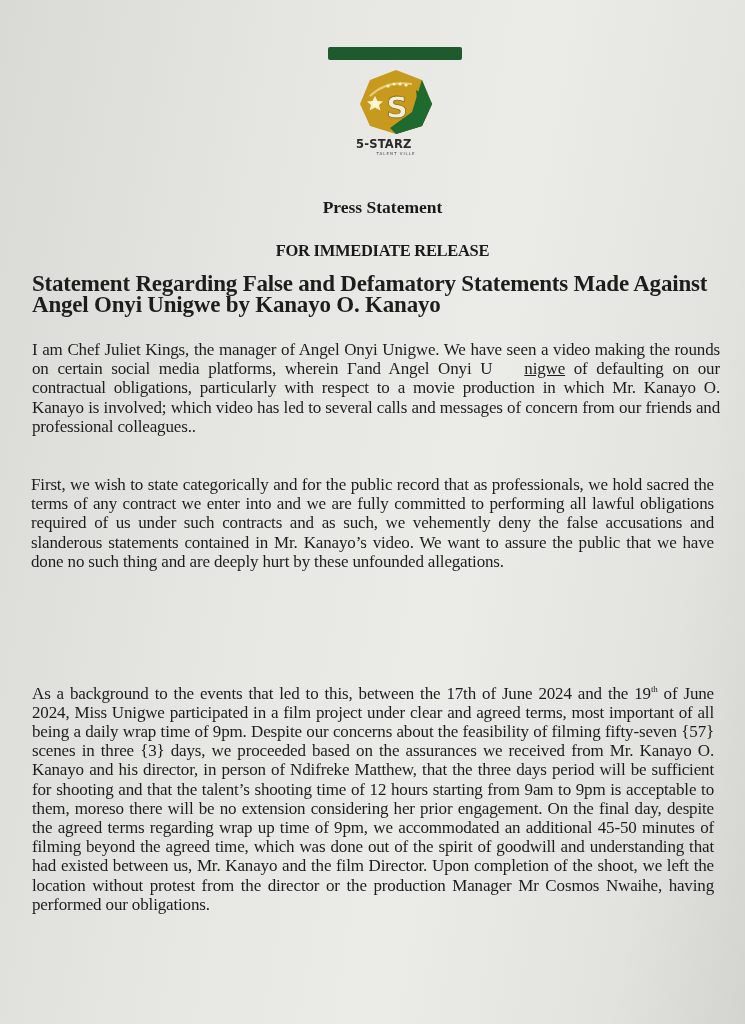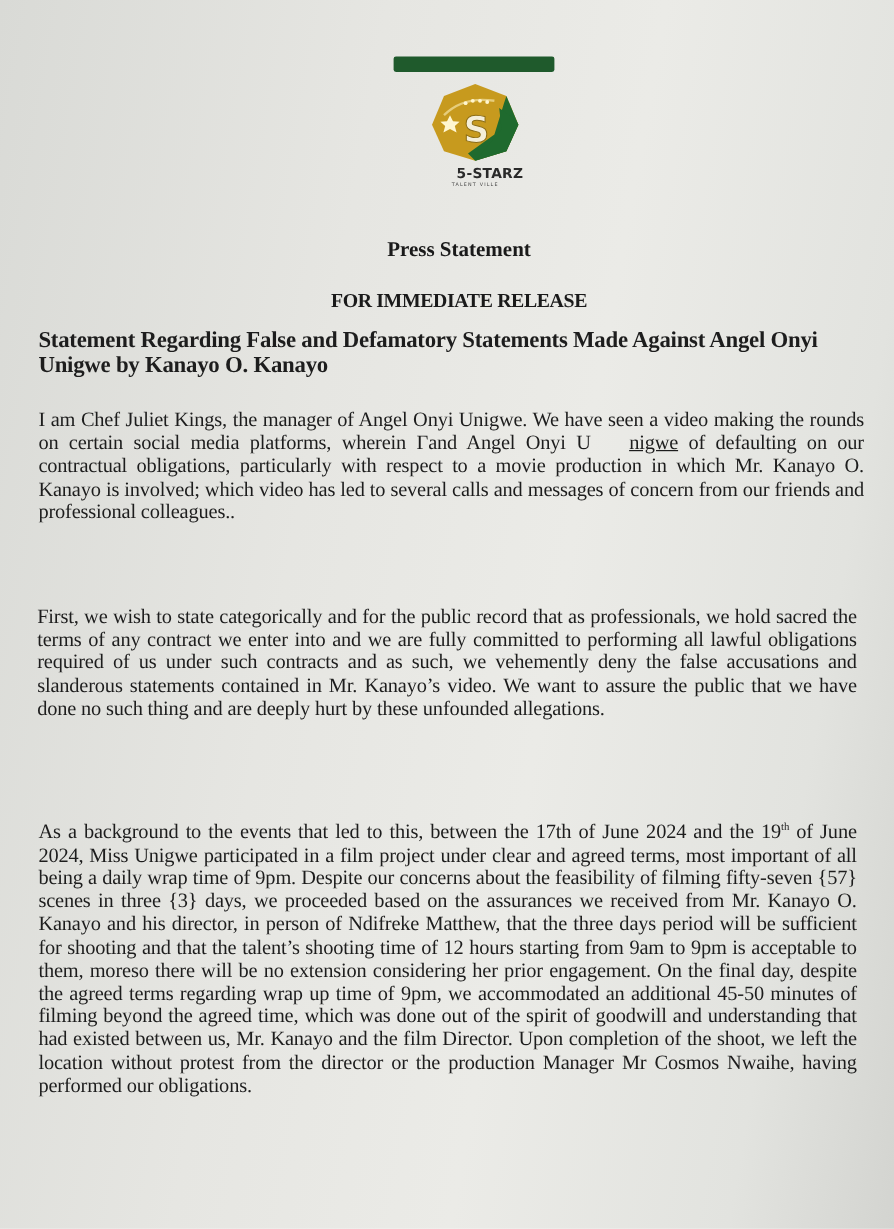--- a/index.html
+++ b/index.html
@@ -35,21 +35,21 @@
       top: 68px;
       width: 80px;
       height: 92px;
     }
     .logo svg { display: block; }
     .logo-text {
       position: absolute;
       left: 0;
       top: 69px;
       width: 80px;
-      text-align: right;
+      text-align: left;
       font-family: "DejaVu Sans", "Liberation Sans", sans-serif;
       font-weight: bold;
       font-size: 11.5px;
       letter-spacing: 0.2px;
       color: #2a2a2a;
     }
     .logo-sub {
       position: absolute;
       left: 0;
       top: 83px;
@@ -78,35 +78,35 @@
       font-size: 16.5px;
       left: 10px;
       letter-spacing: -0.3px;
     }
     .subject {
       position: absolute;
       left: 32px;
       top: 273px;
       width: 700px;
       font-weight: bold;
-      font-size: 19px;
+      font-size: 23px;
       line-height: 21px;
       letter-spacing: -0.2px;
     }
     .para {
       position: absolute;
       left: 32px;
       width: 688px;
       font-size: 17px;
       line-height: 19.2px;
       text-align: justify;
       letter-spacing: -0.15px;
     }
     .para-1 { top: 340px; }
-    .para-2 { top: 504px; left: 31px; width: 683px; font-family: Liberation Serif, serif; }
+    .para-2 { top: 475px; left: 31px; width: 683px; font-family: Liberation Serif, serif; }
     .para-3 { top: 680px; width: 682px; }
     .underlined { text-decoration: underline; margin-left: 32px; }
   </style>
 </head>
 <body>
 
 <div class="page">
 
   <div class="top-bar"></div>
 

